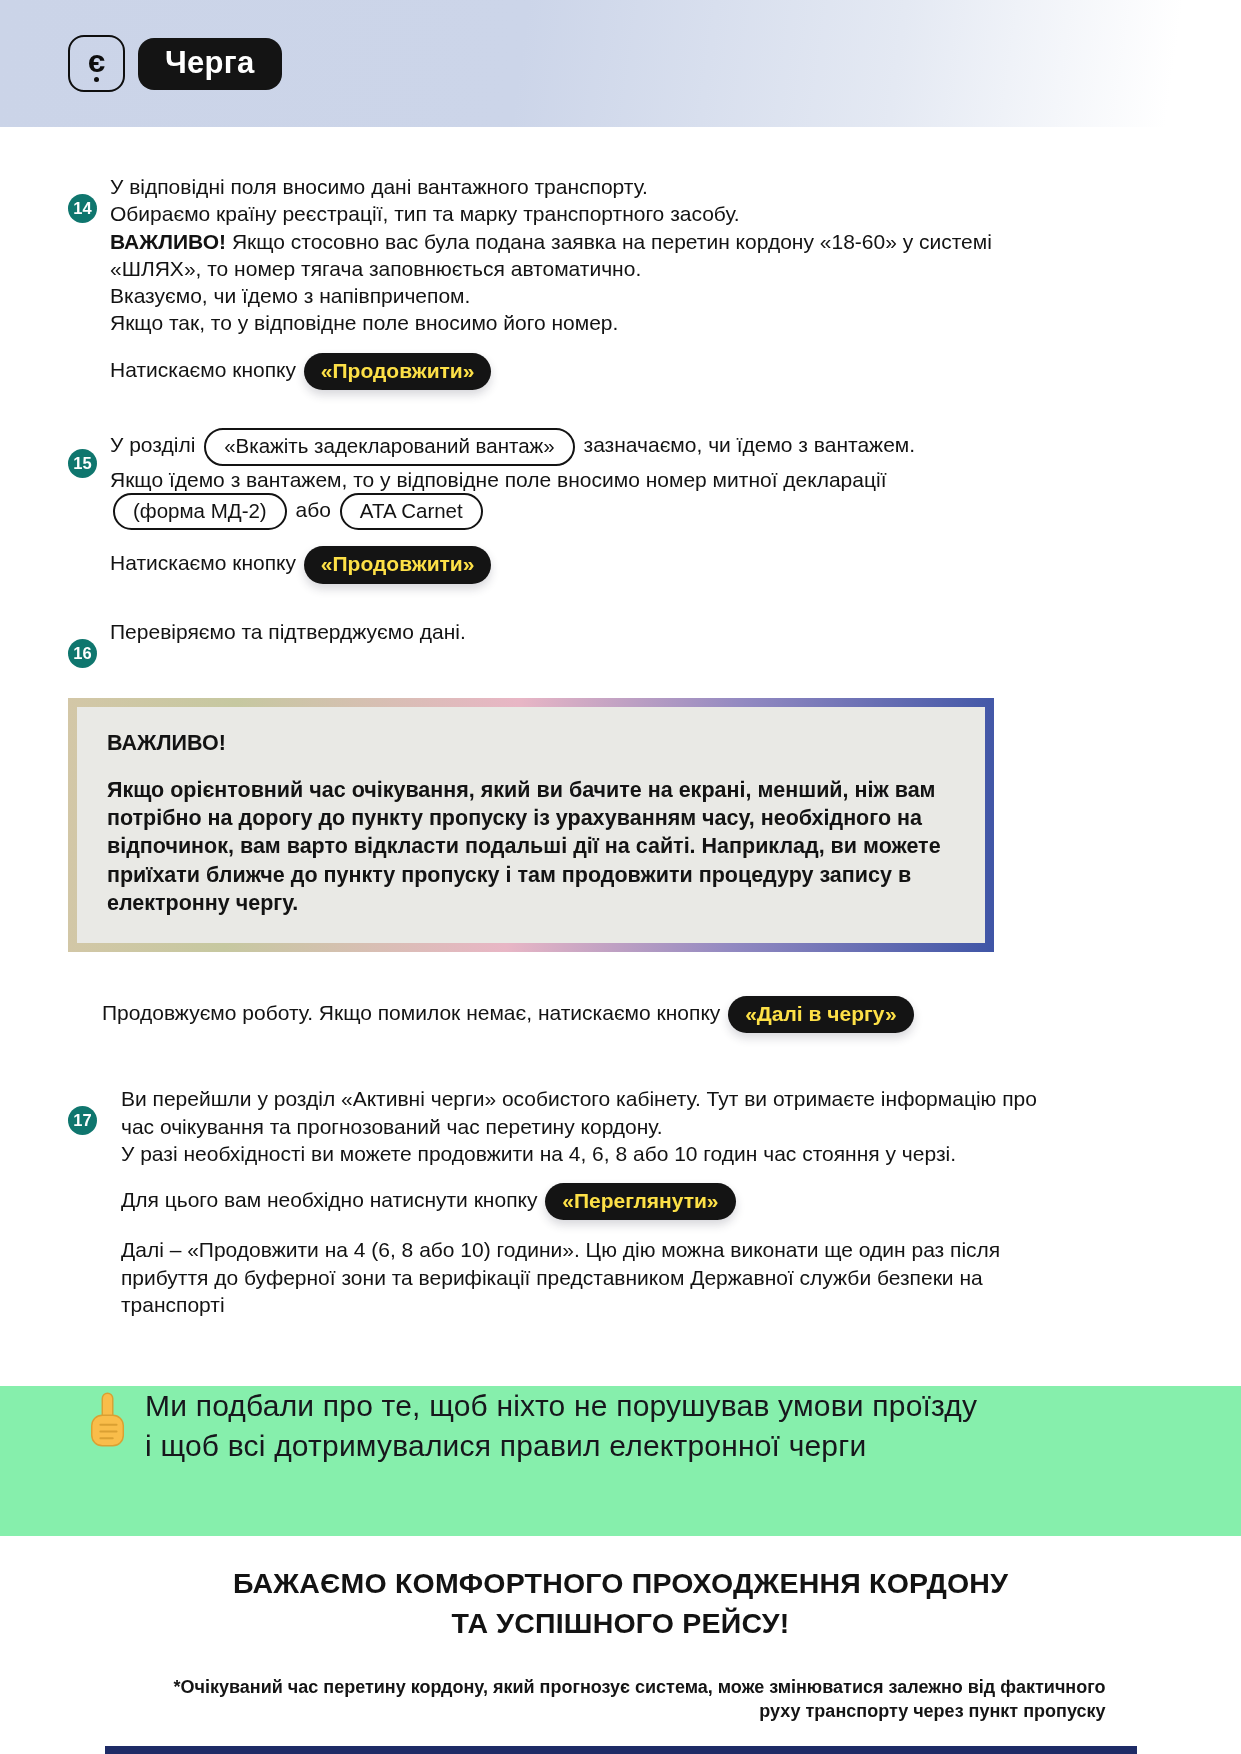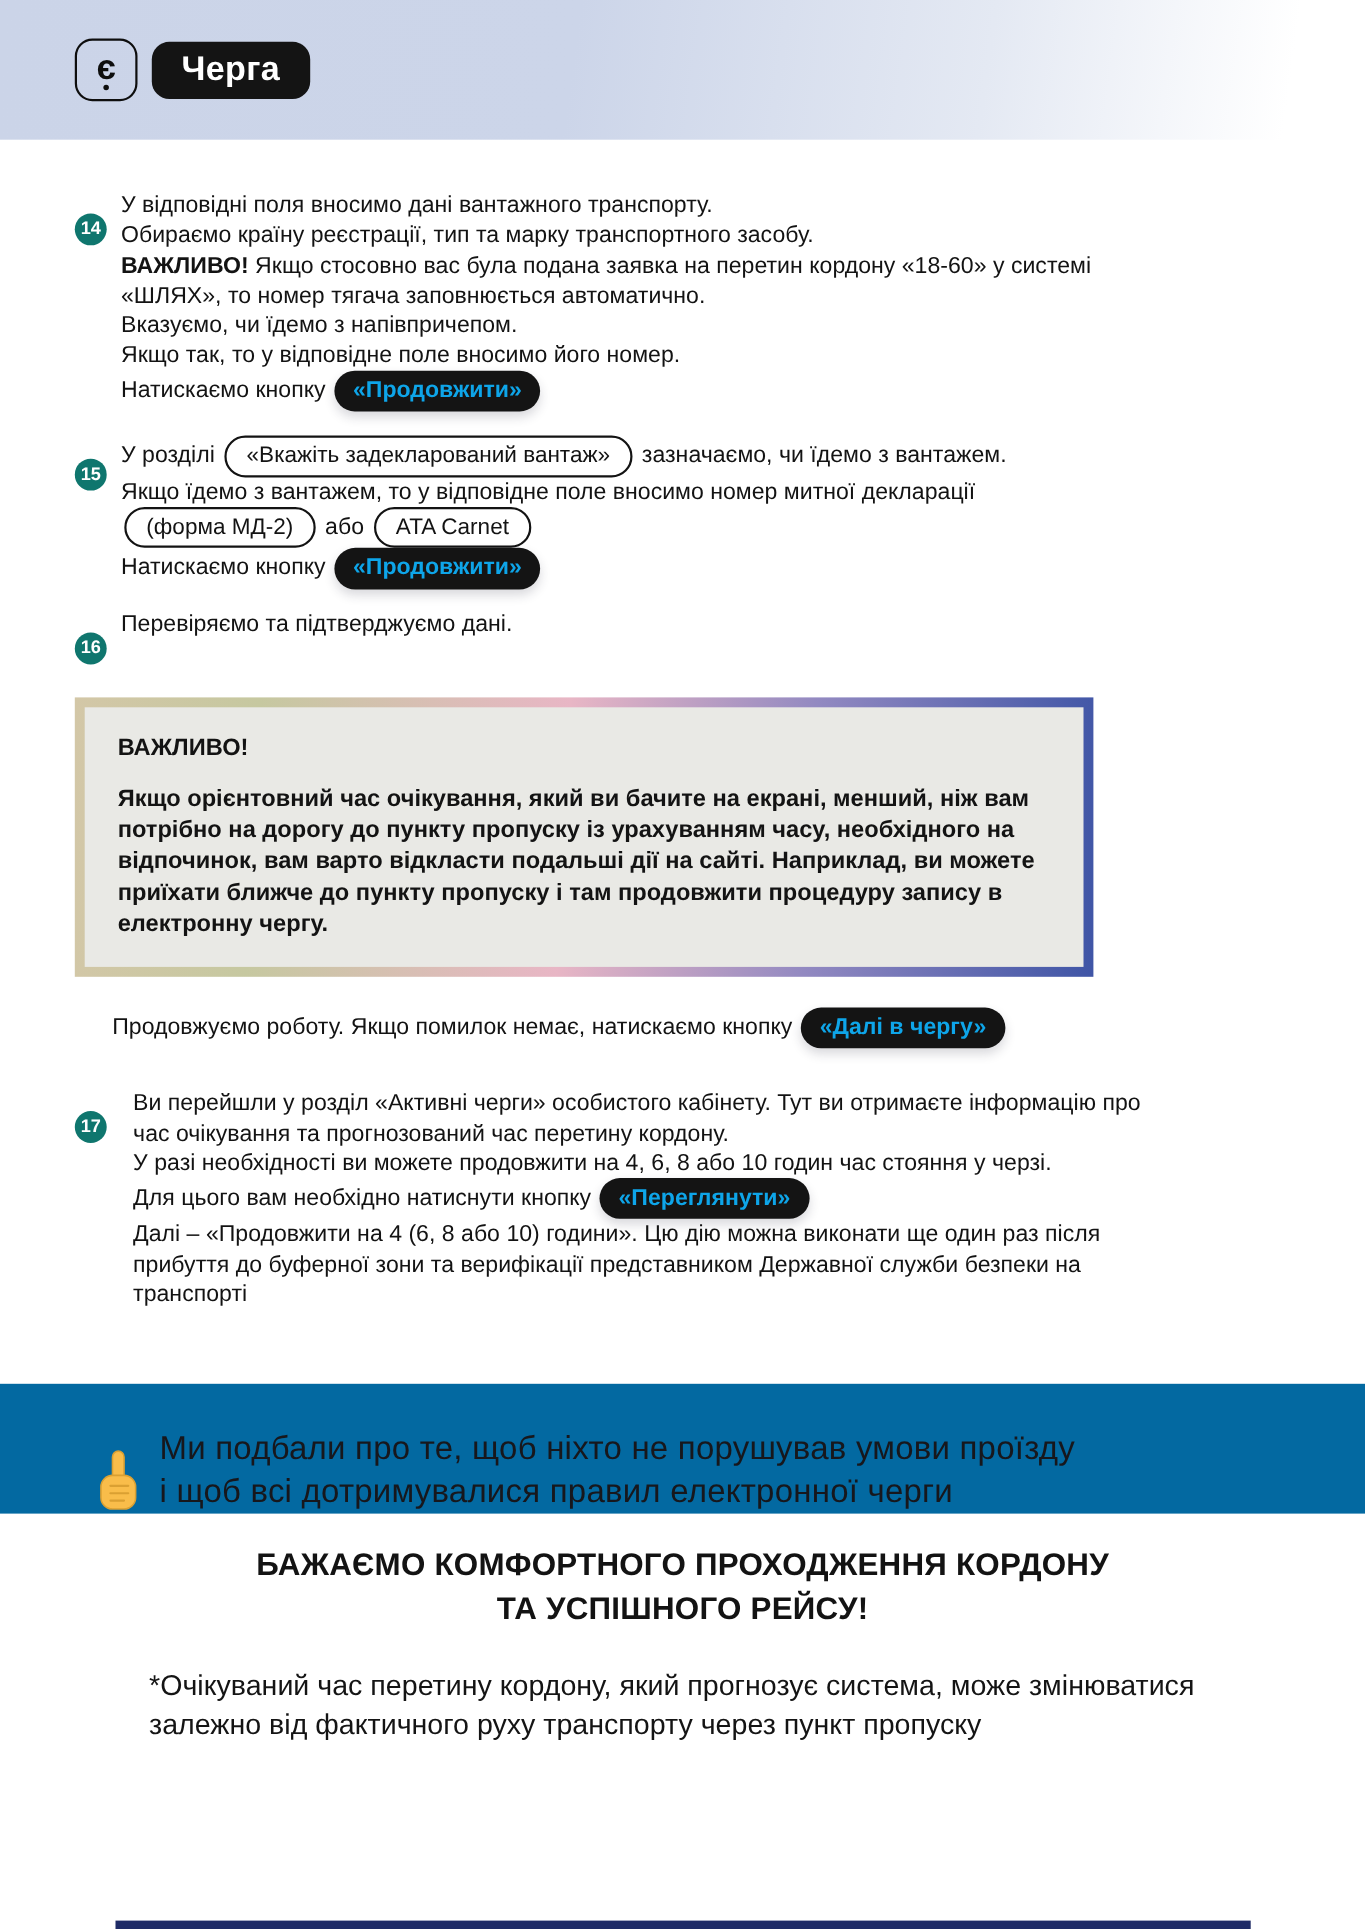--- a/index.html
+++ b/index.html
@@ -63,26 +63,26 @@
 
   .mt18 { margin-top: 18px; }
   .mt16 { margin-top: 16px; }
   .mt14 { margin-top: 14px; }
   .mt20 { margin-top: 20px; }
 
   .b800 { font-weight: 800; }
 
   .pill-dark {
     display: inline-block;
-    background: #141414; color: #0ea5e9;
+    background: #141414; color: #fde047;
     border-radius: 999px;
     padding: 6px 17px 8px;
     font-size: 21px; font-weight: 700; line-height: 1.1;
     vertical-align: middle;
-    margin: 0 2px;
+    margin: 16px 2px;
     box-shadow: 0 5px 10px rgba(40,40,60,0.18);
   }
   .pill-outline {
     display: inline-block;
     border: 2.5px solid #131313;
     background: #ffffff;
     border-radius: 999px;
     padding: 3px 18px 5px;
     font-size: 20.5px; font-weight: 500; line-height: 1.25;
     vertical-align: middle;
@@ -106,46 +106,46 @@
     font-size: 21.5px; line-height: 1.32; font-weight: 700;
     max-width: 870px;
   }
 
   .cont-line { margin-top: 28px; margin-left: 34px; font-size: 21px; line-height: 1.3; font-weight: 500; }
   .step17-block { margin-top: 36px; gap: 24px; }
 
   
   .band {
     margin-top: 68px;
-    height: 118px;
-    background: #0369a1;
+    height: 150px;
+    background: #86efac;
     display: flex;
-    align-items: flex-end;
+    align-items: flex-start;
     gap: 15px;
     padding-left: 86px;
   }
   .band-icon { flex: 0 0 auto; margin-top: 4px; }
   .band-text {
     font-size: 30px; line-height: 1.33; font-weight: 400;
     color: #17171c; letter-spacing: 0.2px;
     max-width: 960px;
   }
 
   
   .wish {
     margin-top: 28px;
     text-align: center;
     font-size: 28.5px; font-weight: 800; line-height: 1.38;
     letter-spacing: 0.2px;
   }
   .footnote {
     margin: 32px auto 0;
     max-width: 970px;
-    text-align: left;
-    font-size: 26px; line-height: 1.35; font-weight: 400;
+    text-align: right;
+    font-size: 18px; line-height: 1.35; font-weight: 700;
     color: #141414;
   }
 
   .bottom-bar {
     position: absolute;
     left: 105px; bottom: 0;
     width: 1032px; height: 8px;
     background: #1e2b66;
   }
 </style>

